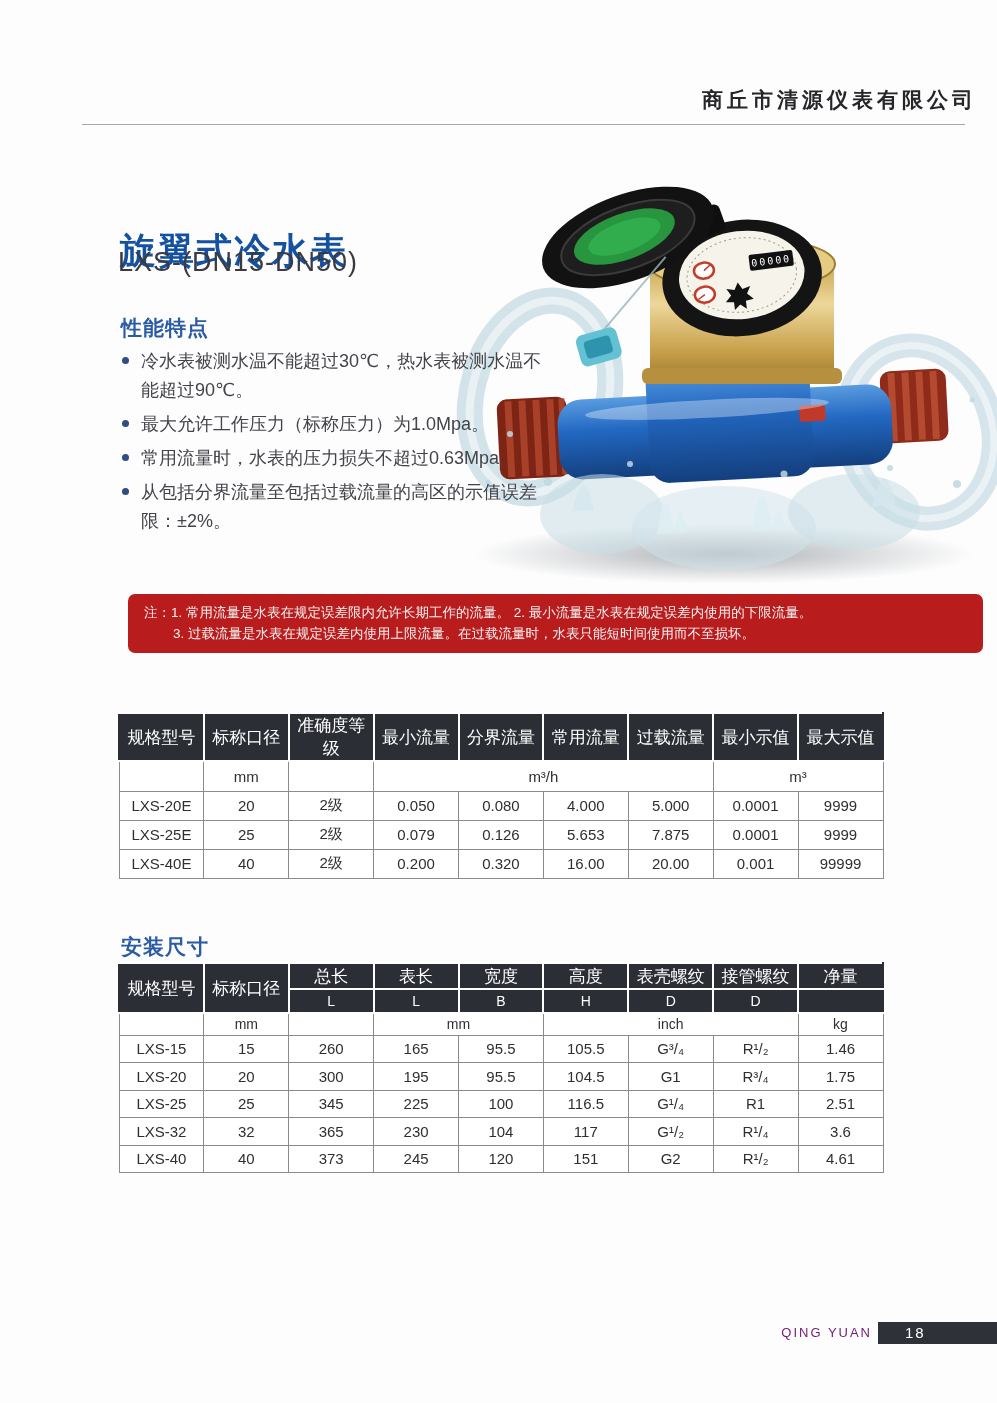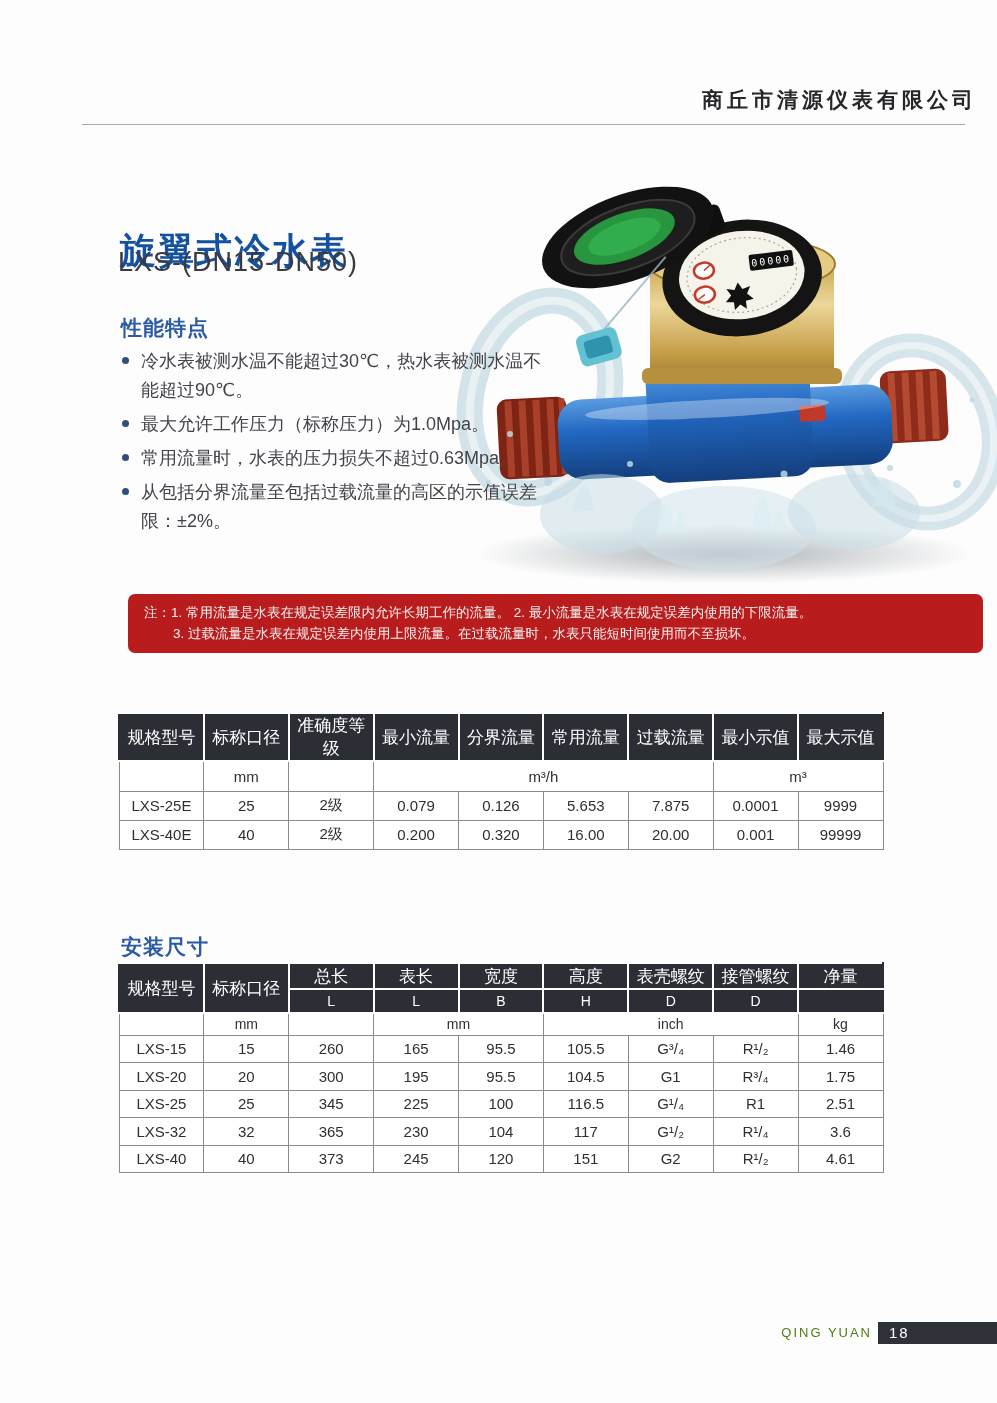--- a/index.html
+++ b/index.html
@@ -40,22 +40,22 @@
   table.spec td { background:#ffffff; color:#2f2f33; font-size:15px; text-align:center; border:1px solid #8b8b8d; }
   .tech-table th { height:33px; }
   .tech-table tr.units td { height:30px; }
   .tech-table tbody td { height:29px; }
   .dims-table tr.h1 th { height:26px; }
   .dims-table tr.h2 th { height:24px; font-size:14px; }
   .dims-table tr.units td { height:22px; font-size:14px; }
   .dims-table tbody td { height:27.5px; }
 
   
-  .footer-brand { position:absolute; top:1325px; left:760px; width:112px; text-align:right; font-size:13px; letter-spacing:2px; color:#4d7c0f; }
-  .footer-bar { position:absolute; top:1322px; left:878px; width:119px; height:22px; background:#2e3138; }
+  .footer-brand { position:absolute; top:1325px; left:760px; width:112px; text-align:right; font-size:13px; letter-spacing:2px; color:#701a75; }
+  .footer-bar { position:absolute; top:1322px; left:878px; width:119px; height:22px; background:#2e3138;padding-left:16px; }
   .footer-page { color:#ffffff; font-size:15px; letter-spacing:2px; padding-left:11px; line-height:22px; }
 
   
   .photo { position:absolute; top:182px; left:452px; width:545px; height:415px; }
 </style>
 </head>
 <body>
 
 <div class="page">
 
@@ -212,20 +212,31 @@
       <tr class="units">
         <td></td>
         <td>mm</td>
         <td></td>
         <td colspan="4">m³/h</td>
         <td colspan="2">m³</td>
       </tr>
     </thead>
     <tbody>
         <tr>
+          <td>LXS-20E</td>
+          <td>20</td>
+          <td>2级</td>
+          <td>0.050</td>
+          <td>0.080</td>
+          <td>4.000</td>
+          <td>5.000</td>
+          <td>0.0001</td>
+          <td>9999</td>
+        </tr>
+        <tr>
           <td>LXS-25E</td>
           <td>25</td>
           <td>2级</td>
           <td>0.079</td>
           <td>0.126</td>
           <td>5.653</td>
           <td>7.875</td>
           <td>0.0001</td>
           <td>9999</td>
         </tr>

